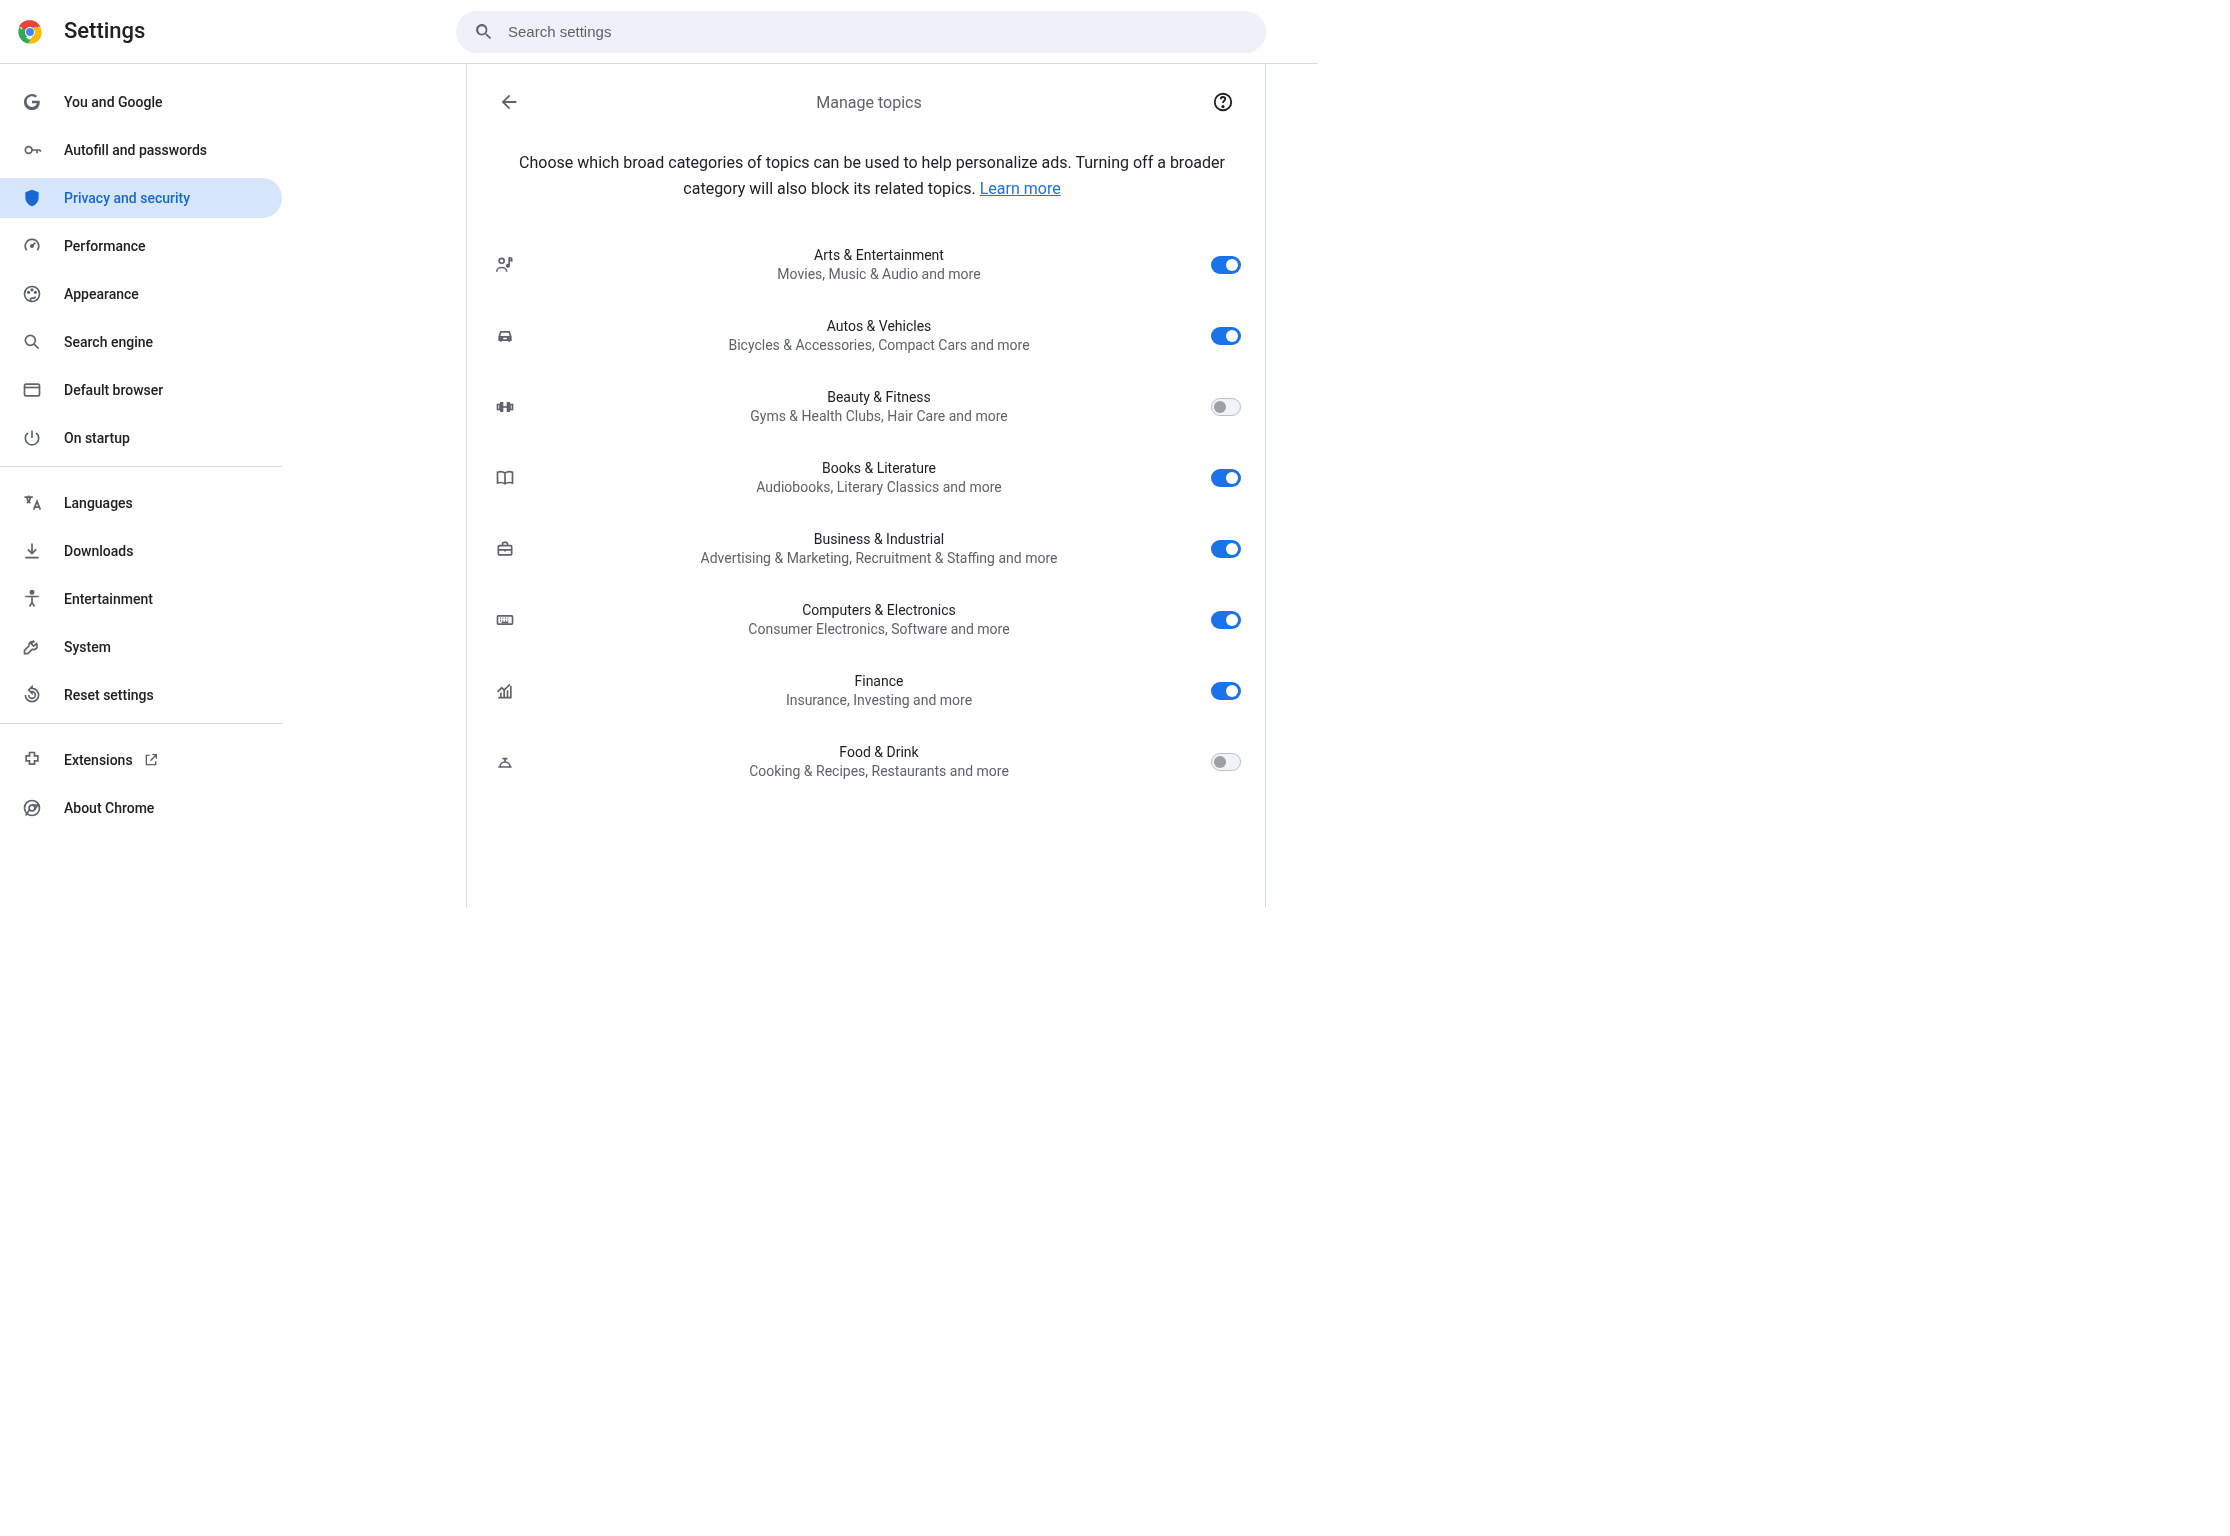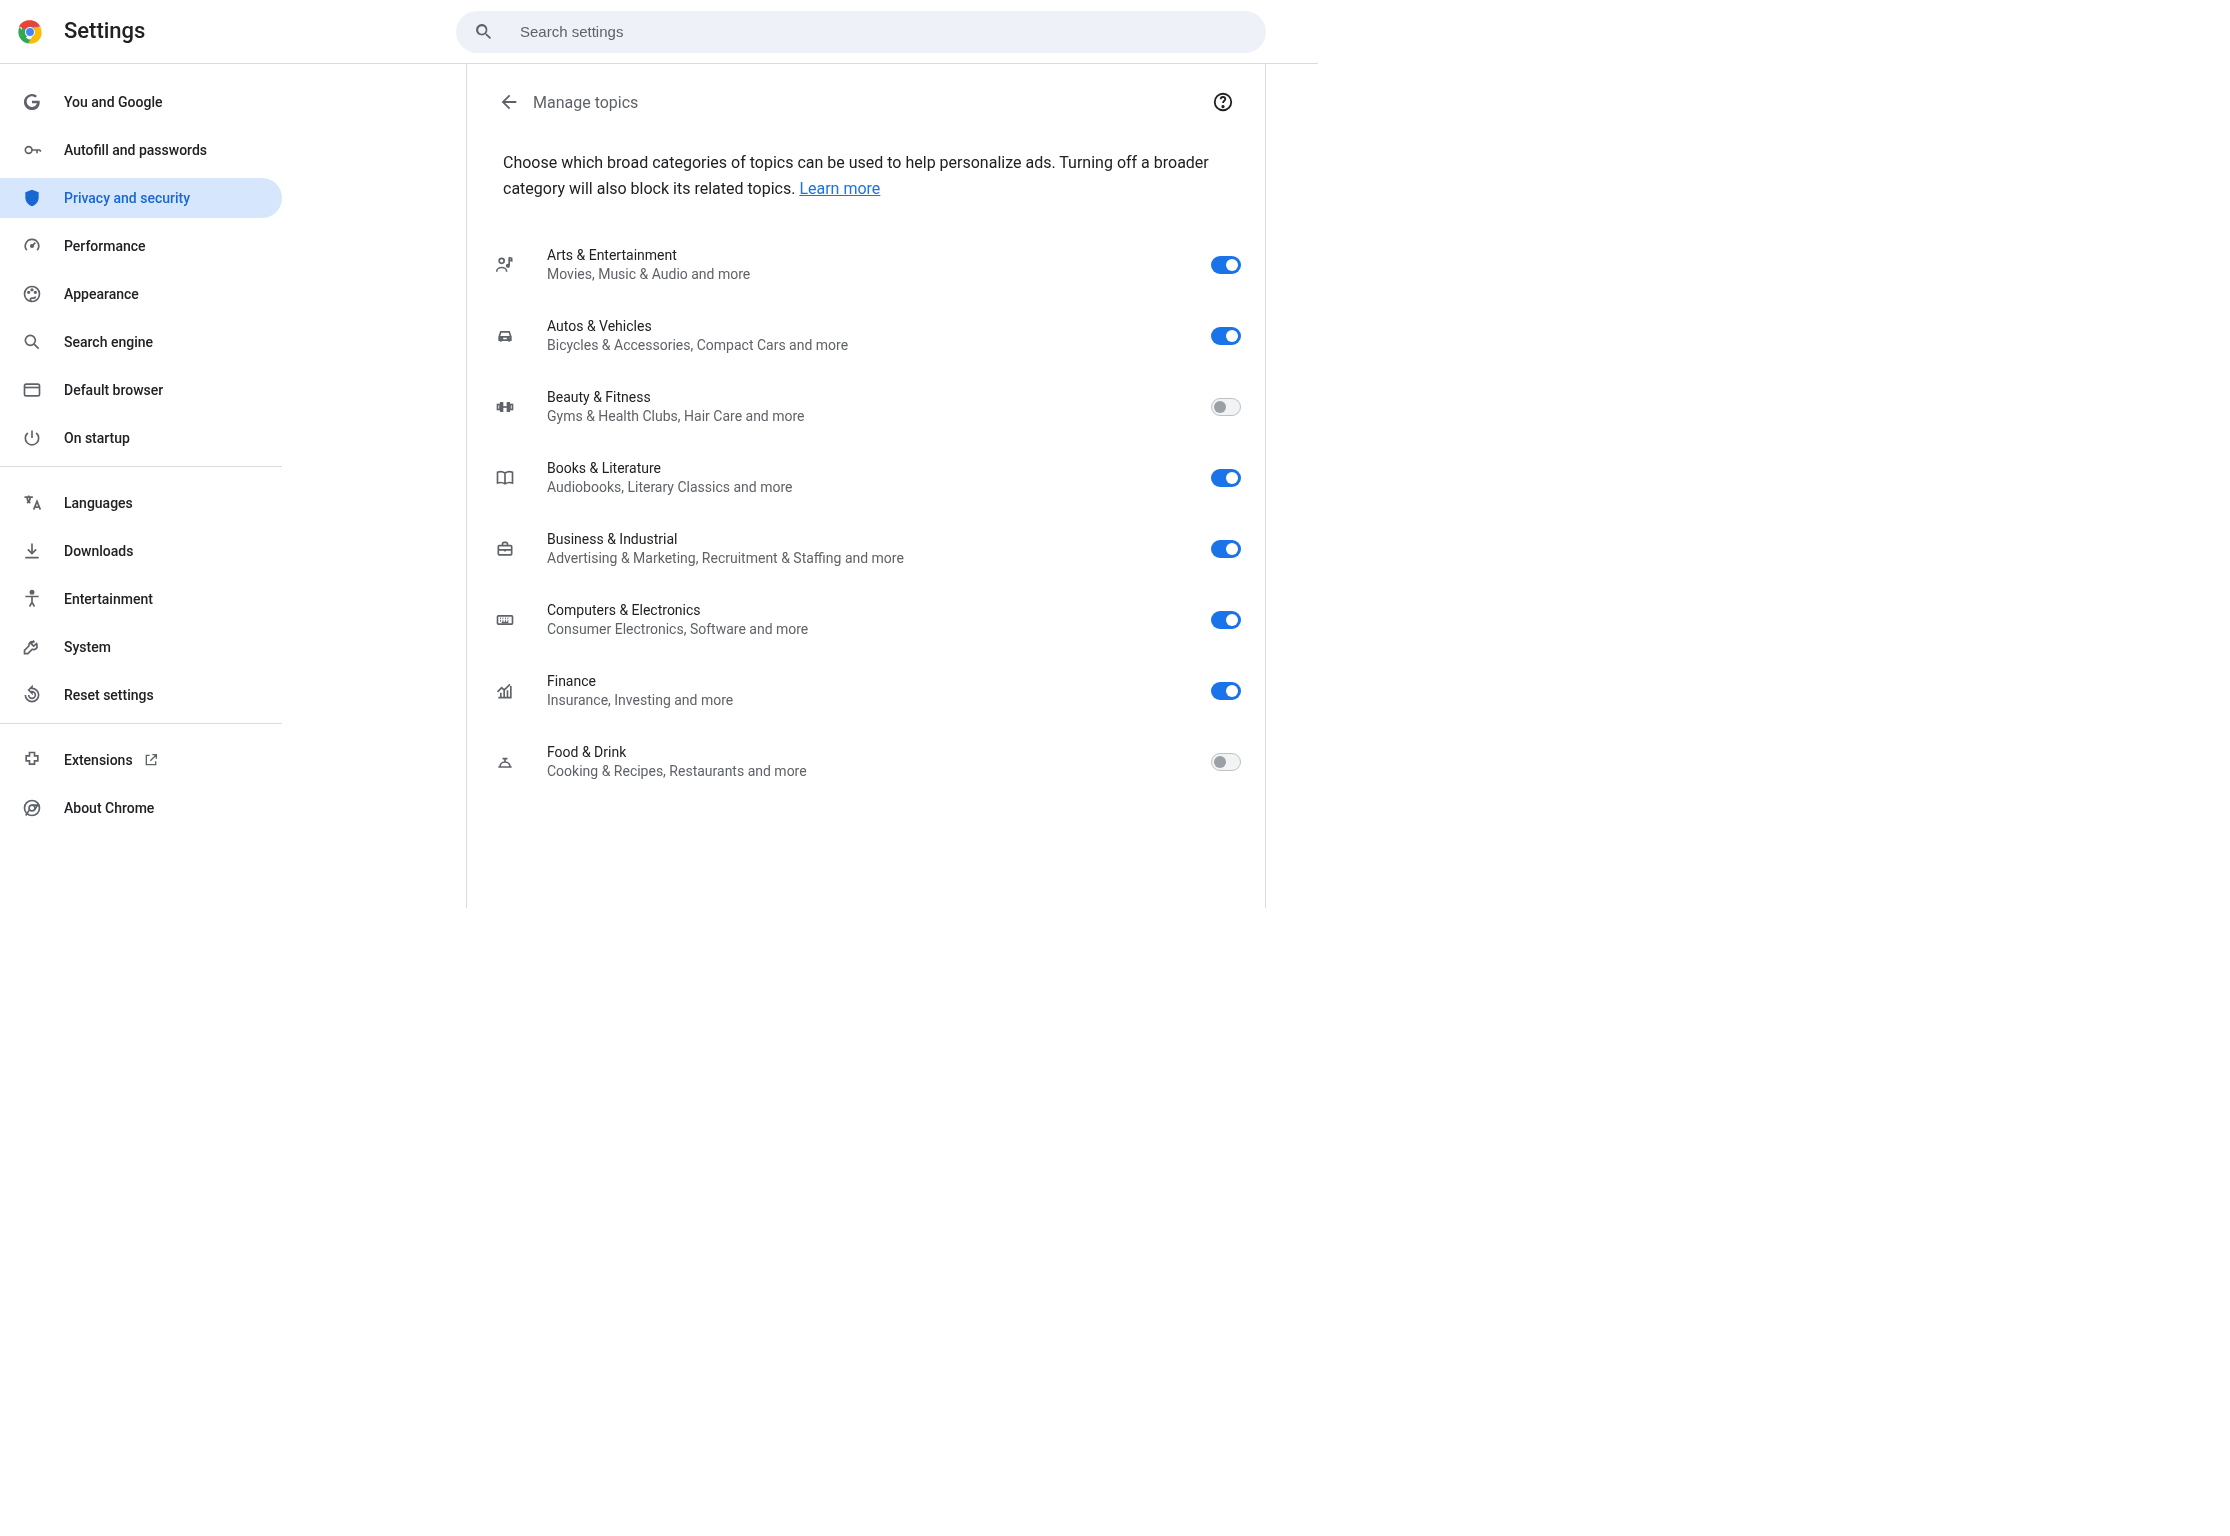--- a/index.html
+++ b/index.html
@@ -41,21 +41,20 @@
   .search-container {
     flex: 1;
     max-width: 810px;
     height: 42px;
     background: #eef1f7;
     border-radius: 21px;
     display: flex;
     align-items: center;
     padding: 0 18px;
     margin-right: 20px;
-    gap: 12px;
   }
   .search-icon {
     color: #5f6368;
     margin-right: 14px;
     display: flex;
   }
   .search-input {
     border: none;
     background: transparent;
     font-size: 15px;
@@ -110,20 +109,21 @@
     width: 16px;
     height: 16px;
     margin-left: 10px;
     color: #5f6368;
   }
 
   
   .main {
     flex: 1;
     position: relative;
+    text-align: center;
   }
   .card {
     width: 800px;
     border-left: 1px solid #dadce0;
     border-right: 1px solid #dadce0;
     height: 100%;
     margin-left: 170px;
     padding: 20px 24px 0 24px;
     overflow-y: auto;
   }

